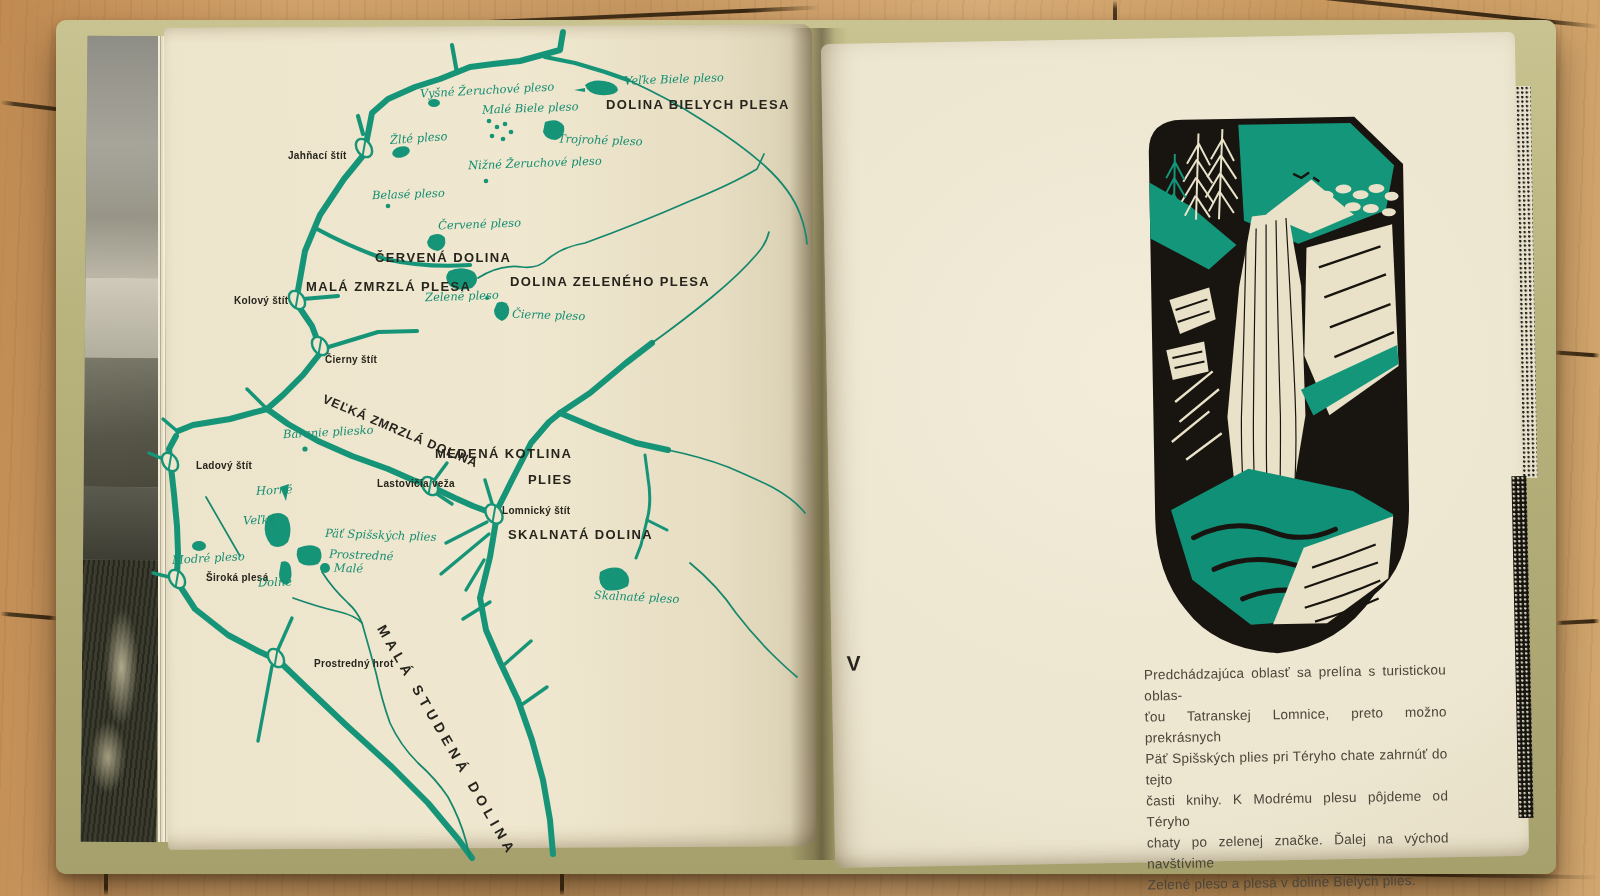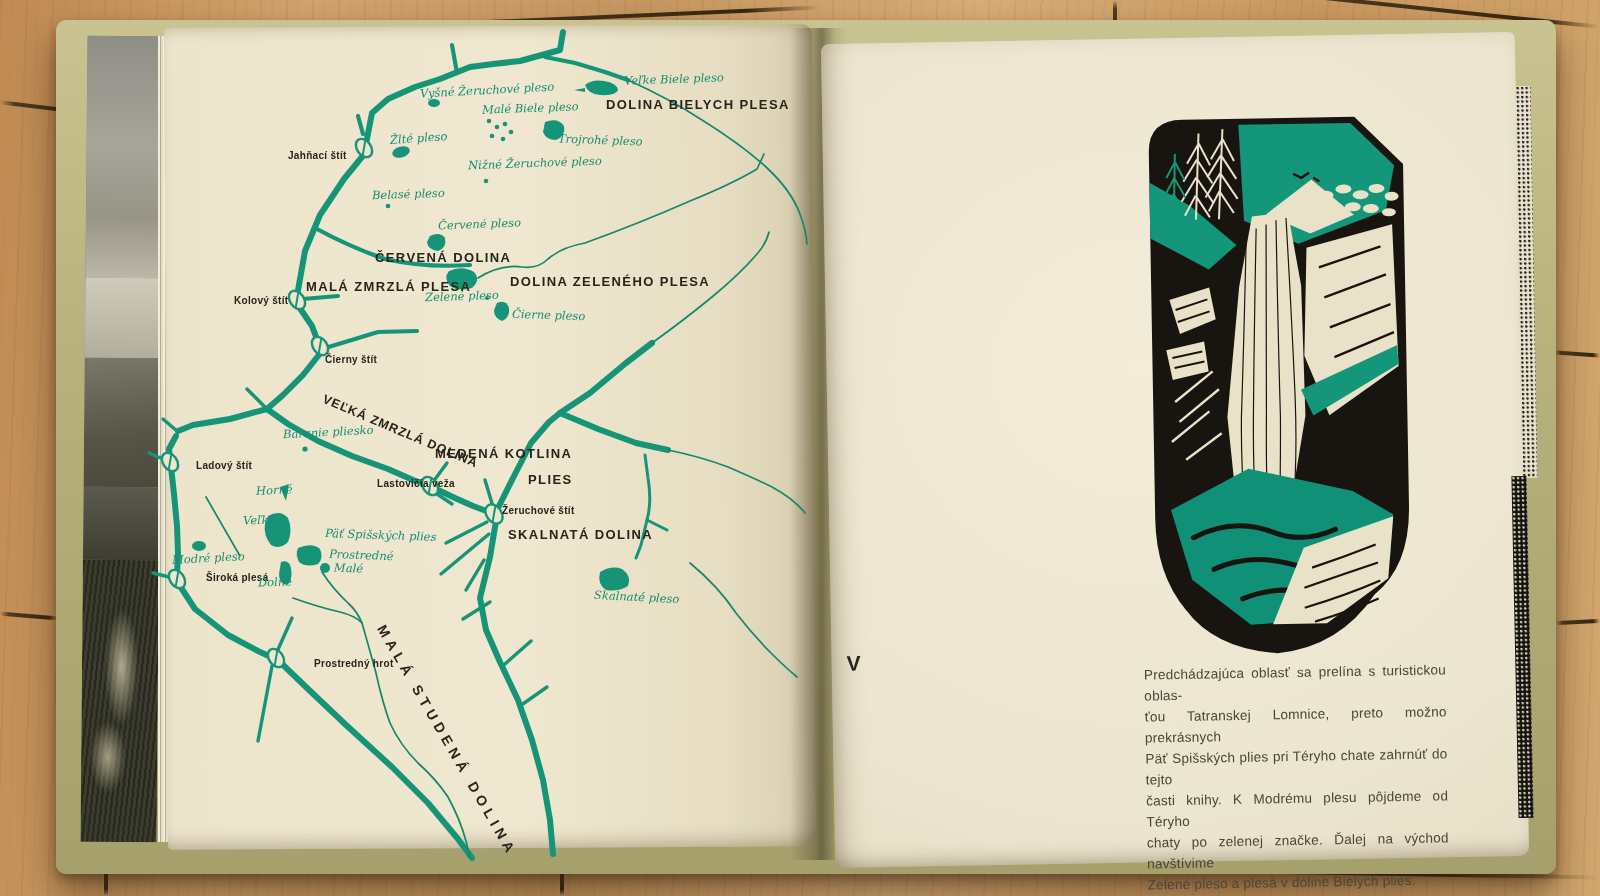--- a/index.html
+++ b/index.html
@@ -286,21 +286,21 @@
   <span class="al" style="left:435px;top:398px;margin-top:48px;">MEDENÁ KOTLINA</span>
   <span class="al" style="left:528px;top:472px;">PLIES</span>
   <span class="al" style="left:508px;top:527px;">SKALNATÁ DOLINA</span>
   <span class="al" style="left:388px;top:622px;transform:rotate(60deg);transform-origin:left top;letter-spacing:5px;font-size:14px;">MALÁ STUDENÁ DOLINA</span>
 
   <span class="pk" style="left:288px;top:150px;">Jahňací štít</span>
   <span class="pk" style="left:234px;top:295px;">Kolový štít</span>
   <span class="pk" style="left:325px;top:354px;">Čierny štít</span>
   <span class="pk" style="left:196px;top:460px;">Ladový štít</span>
   <span class="pk" style="left:377px;top:478px;">Lastovičia veža</span>
-  <span class="pk" style="left:502px;top:505px;">Žeruchové štít</span>
+  <span class="pk" style="left:502px;top:505px;">Lomnický štít</span>
   <span class="pk" style="left:206px;top:572px;">Široká plesá</span>
   <span class="pk" style="left:314px;top:658px;">Prostredný hrot</span>
 
   <span class="lk" style="left:420px;top:83px;transform:rotate(-3deg);">Vyšné Žeruchové pleso</span>
   <span class="lk" style="left:624px;top:72px;transform:rotate(-2deg);">Veľke Biele pleso</span>
   <span class="lk" style="left:482px;top:101px;transform:rotate(-2deg);">Malé Biele pleso</span>
   <span class="lk" style="left:390px;top:131px;transform:rotate(-4deg);">Žlté pleso</span>
   <span class="lk" style="left:558px;top:133px;transform:rotate(2deg);">Trojrohé pleso</span>
   <span class="lk" style="left:468px;top:156px;transform:rotate(-2deg);">Nižné Žeruchové pleso</span>
   <span class="lk" style="left:372px;top:187px;transform:rotate(-2deg);">Belasé pleso</span>

